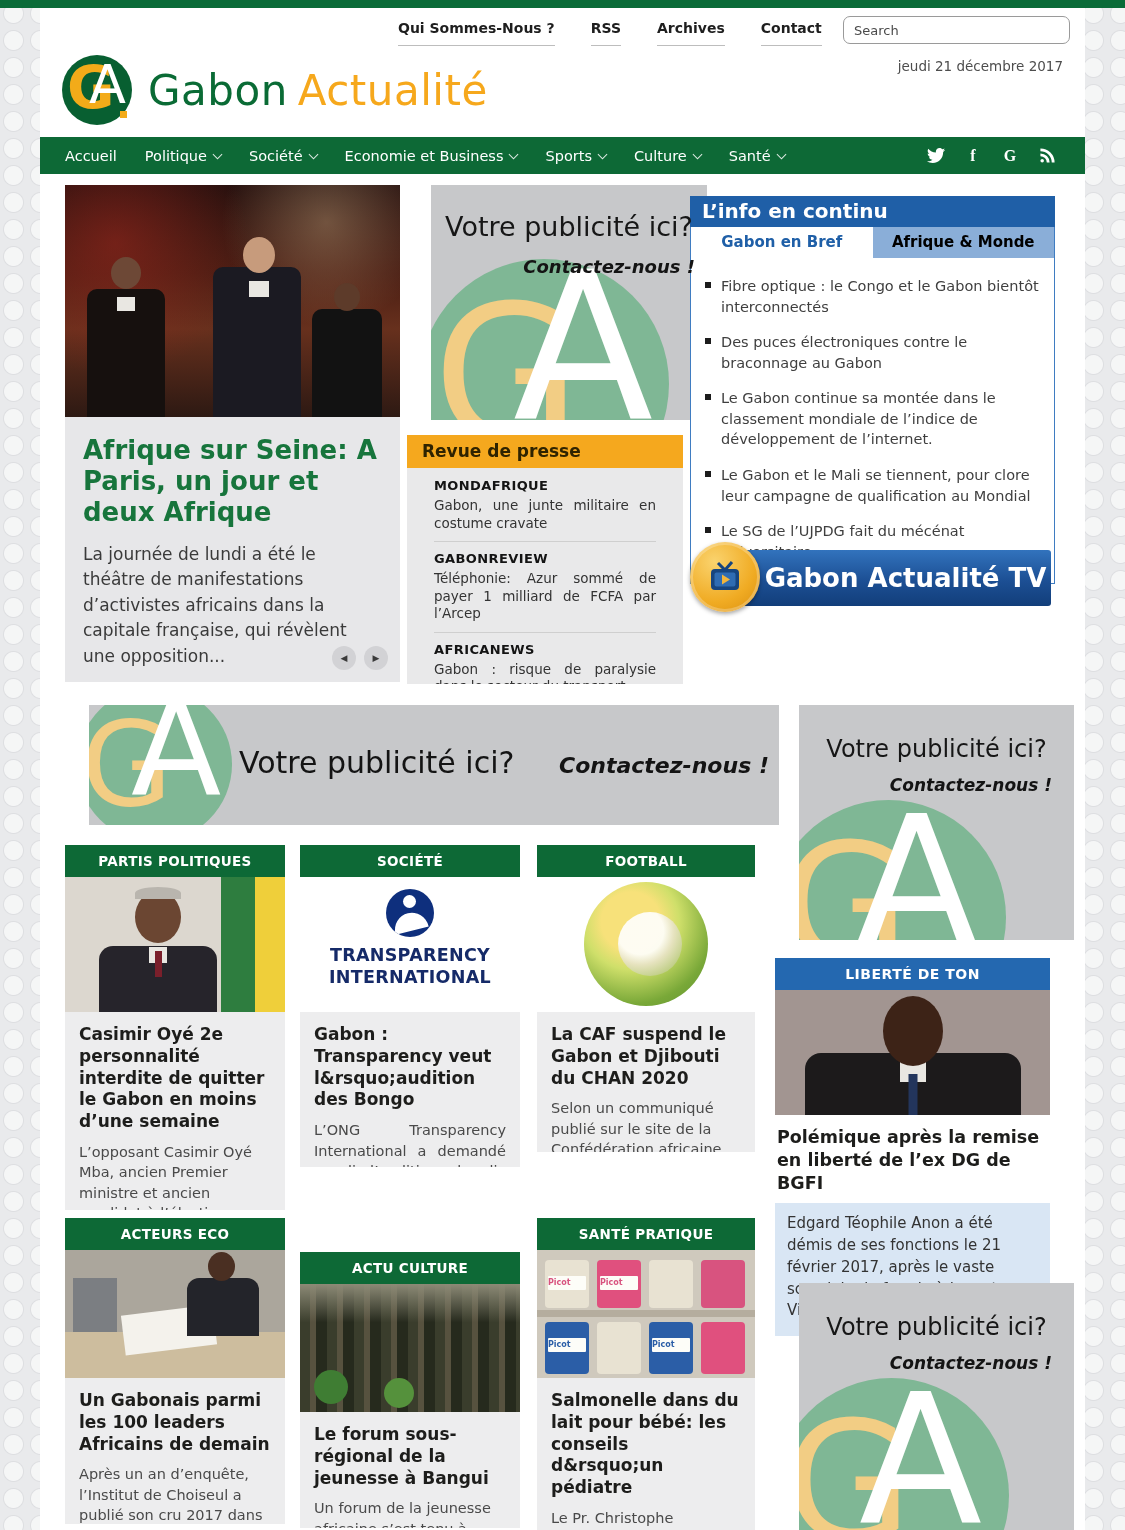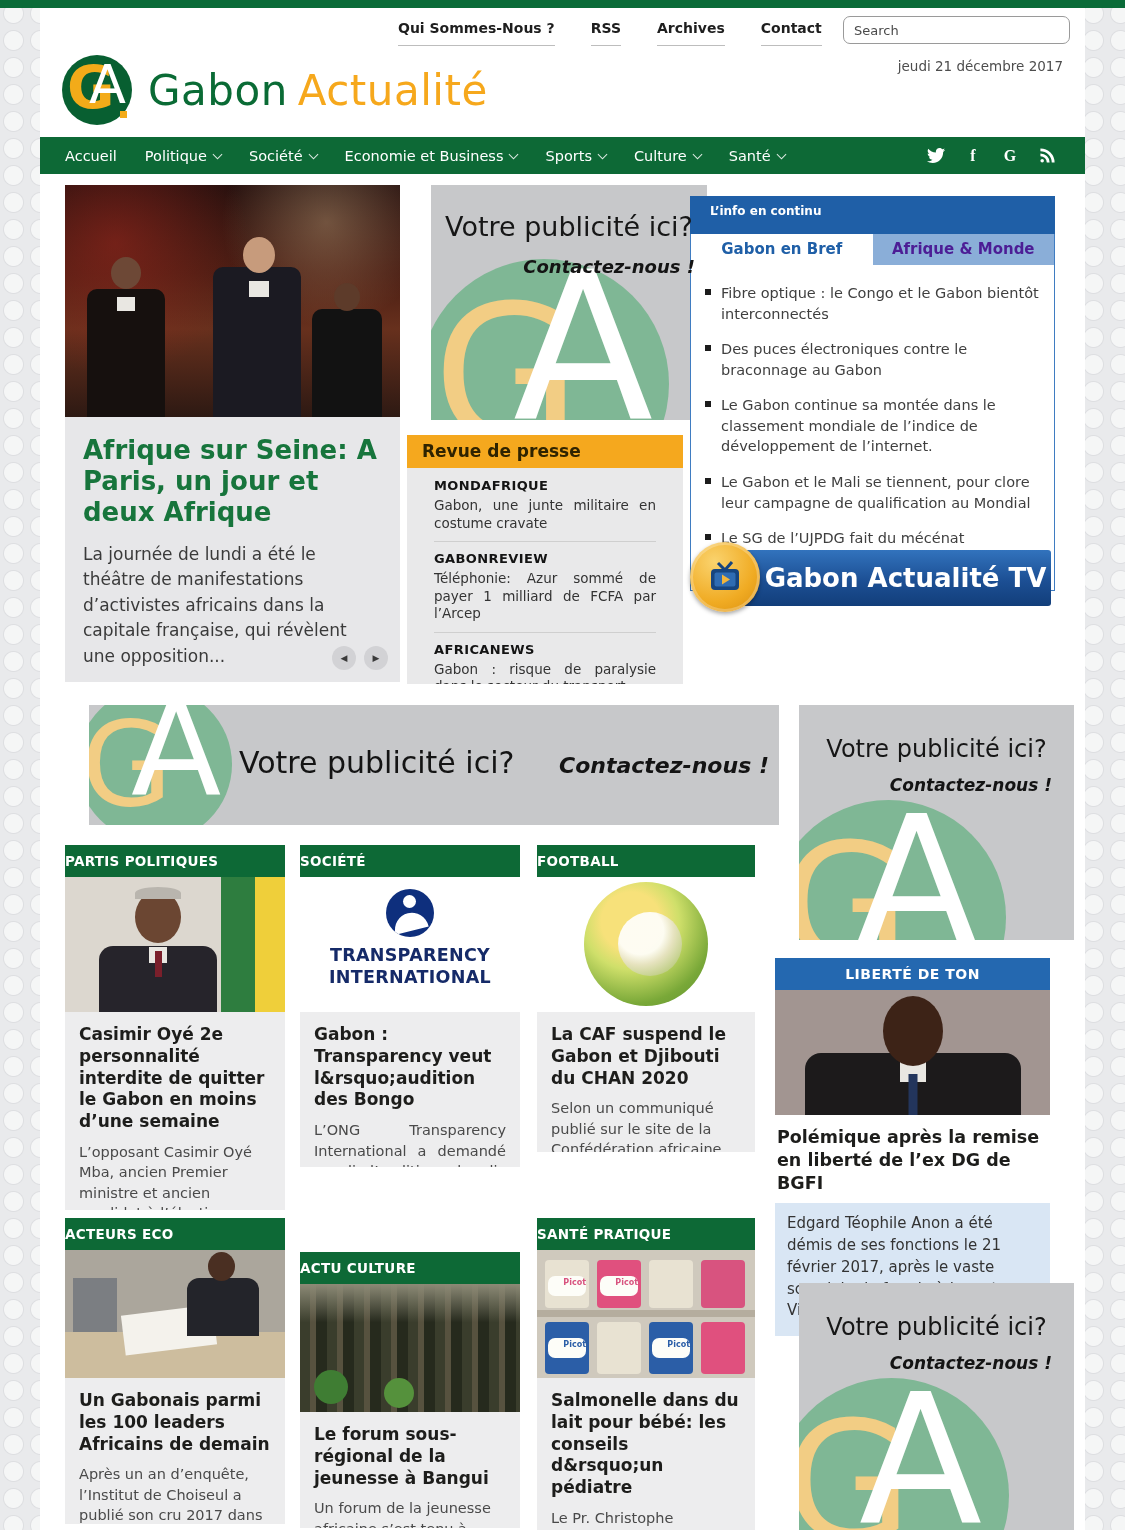--- a/index.html
+++ b/index.html
@@ -76,26 +76,26 @@
   
   .press{position:absolute;left:407px;top:435px;width:276px;}
   .press-head{height:33px;background:#f5a81e;color:#2f2300;font-weight:bold;font-size:17px;line-height:33px;padding-left:15px;}
   .press-list{background:#e9e9ea;padding:10px 27px;height:196px;overflow:hidden;}
   .press-src{font-weight:bold;font-size:13px;color:#141414;letter-spacing:.4px;margin-bottom:4px;cursor:pointer;}
   .press-txt{font-size:13.5px;color:#333;line-height:1.3;text-align:justify;cursor:pointer;}
   .press-item + .press-item{border-top:1px solid #cfcfcf;margin-top:9px;padding-top:9px;}
 
   
   .live{position:absolute;left:690px;top:196px;width:365px;}
-  .live-head{height:38px;background:#1f5fa7;color:#fff;font-weight:bold;font-size:12px;line-height:31px;padding-left:20px;}
+  .live-head{height:31px;background:#1f5fa7;color:#fff;font-weight:bold;font-size:20px;line-height:31px;padding-left:12px;}
   .live-body{border:1px solid #3f7cc1;border-top:none;background:#fff;box-sizing:border-box;}
   .tabs{display:flex;height:31px;}
   .tab{flex:1;text-align:center;line-height:31px;font-weight:bold;font-size:15px;cursor:pointer;}
   .tab-active{background:#fff;color:#1f5fa7;}
-  .tab-inactive{background:#8aaed8;color:#4c1d95;}
+  .tab-inactive{background:#8aaed8;color:#000000;}
   .live-list{padding:18px 14px 6px;min-height:228px;}
   .live-item{display:flex;gap:10px;margin-bottom:15px;font-size:14.5px;color:#3f3f3f;line-height:1.42;cursor:pointer;}
   .sq{width:6px;height:6px;background:#1c1c1c;margin-top:6px;flex:none;}
 
   
   .tv{position:absolute;left:690px;top:542px;width:365px;height:70px;cursor:pointer;}
   .tv-bar{position:absolute;left:36px;top:8px;right:4px;height:56px;border-radius:3px;
     background:linear-gradient(180deg,#3273bd 0%,#1c4f94 55%,#123e7a 100%);
     color:#fff;font-size:26px;font-weight:bold;display:flex;align-items:center;justify-content:center;padding-left:34px;box-sizing:border-box;}
   .tv-circle{position:absolute;left:0;top:0;width:70px;height:70px;border-radius:50%;z-index:2;
@@ -108,21 +108,21 @@
   .banner .t1{position:absolute;left:150px;top:40px;font-size:30px;color:#141414;z-index:2;}
   .banner .t2{position:absolute;left:470px;top:48px;font-size:22px;font-style:italic;font-weight:bold;color:#141414;z-index:2;}
 
   .side-ad1{left:775px;top:705px;width:275px;height:235px;}
   .side-ad2{left:775px;top:1283px;width:275px;height:247px;}
   .sad-h{font-size:24px;color:#161616;text-align:center;margin-top:30px;position:relative;z-index:2;}
   .sad-c{font-style:italic;font-weight:bold;font-size:17px;color:#141414;text-align:right;padding-right:22px;margin-top:12px;position:relative;z-index:2;}
 
   
   .card{position:absolute;width:220px;}
-  .card-head{height:32px;background:#0d6936;color:#fff;font-weight:bold;font-size:13.5px;letter-spacing:.3px;line-height:32px;}
+  .card-head{height:32px;background:#0d6936;color:#fff;font-weight:bold;font-size:13.5px;letter-spacing:.3px;text-align:center;line-height:32px;}
   .card-img{position:relative;height:135px;overflow:hidden;background:#fff;cursor:pointer;}
   .card-body{background:#ededee;padding:12px 14px;box-sizing:border-box;overflow:hidden;}
   .card-title{font-size:17px;font-weight:bold;color:#1d1d1b;line-height:1.28;margin-bottom:9px;cursor:pointer;}
   .card-text{font-size:14.5px;color:#4a4a4a;line-height:1.42;}
   .just{text-align:justify;}
 
   .ti-glyph{width:48px;height:48px;border-radius:50%;background:#0e2f7d;margin:12px auto 8px;position:relative;overflow:hidden;}
   .ti-glyph::before{content:"";position:absolute;left:17px;top:6px;width:13px;height:13px;border-radius:50%;background:#fff;}
   .ti-glyph::after{content:"";position:absolute;left:7px;top:24px;width:34px;height:18px;background:#fff;
     border-radius:17px 17px 0 0;transform:rotate(-14deg);}
@@ -140,22 +140,22 @@
   .op-title{background:#fff;padding:11px 2px 9px;font-size:17.5px;font-weight:bold;color:#1d1d1b;line-height:1.3;cursor:pointer;}
   .op-body{background:#d9e6f4;padding:10px 12px 14px;font-size:15px;color:#333;line-height:1.45;}
 
   
   .img-eco{background:#aba69c;}
   .img-culture{background:
     linear-gradient(180deg,#8c8a76 0%, rgba(0,0,0,0) 30%),
     repeating-linear-gradient(90deg,#3a3d2c 0 10px,#57523f 10px 16px,#262a1d 16px 27px);}
   .img-sante{background:#cfc9bd;}
   .can{position:absolute;border-radius:4px;}
-  .can-label{position:absolute;left:3px;right:3px;top:16px;height:20px;background:#fdfdf8;border-radius:7px;
-    font-size:8px;font-weight:bold;text-align:right;line-height:14px;}
+  .can-label{position:absolute;left:3px;right:3px;top:16px;height:14px;background:#fdfdf8;border-radius:1px;
+    font-size:8px;font-weight:bold;text-align:left;line-height:14px;}
 </style>
 </head>
 <body>
 
 <div id="page">
   <div class="wrapper"></div>
   <div class="top-strip"></div>
 
   <div class="top-links">
     <span class="top-link">Qui Sommes-Nous ?</span>

